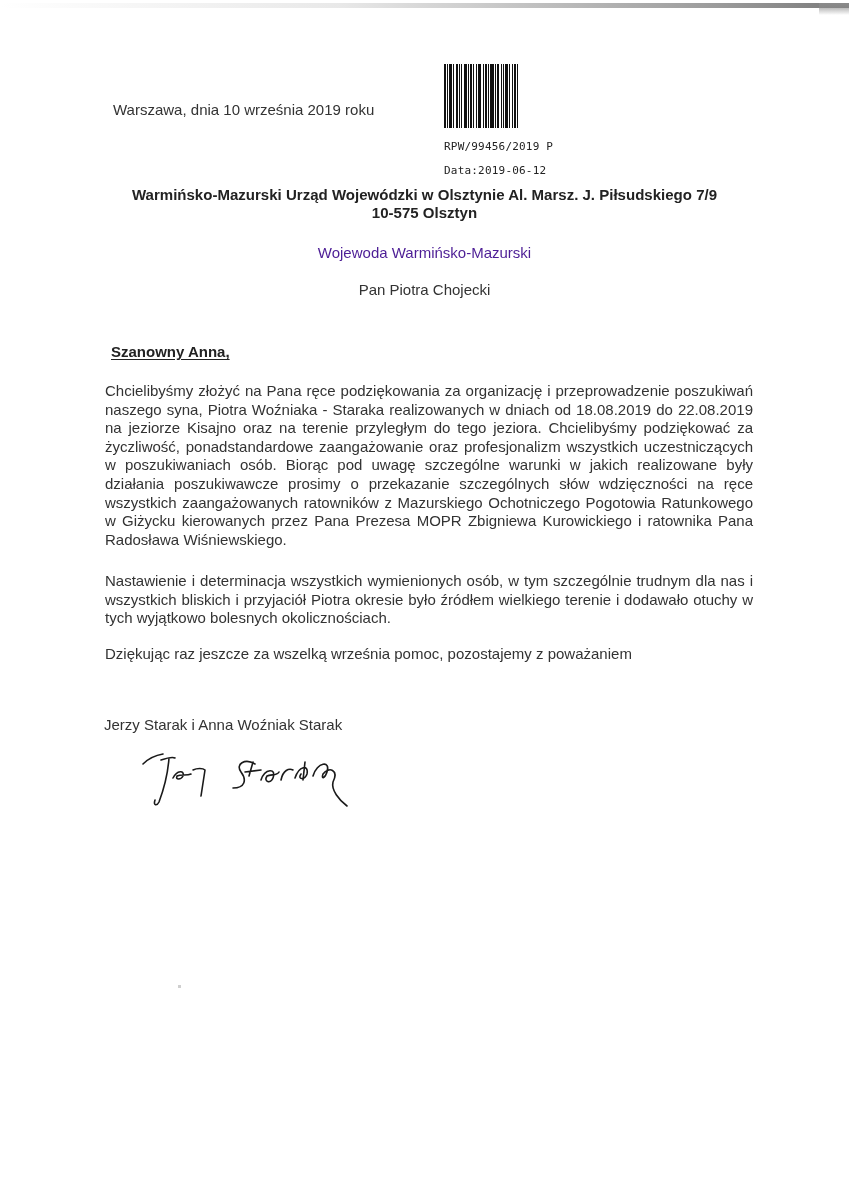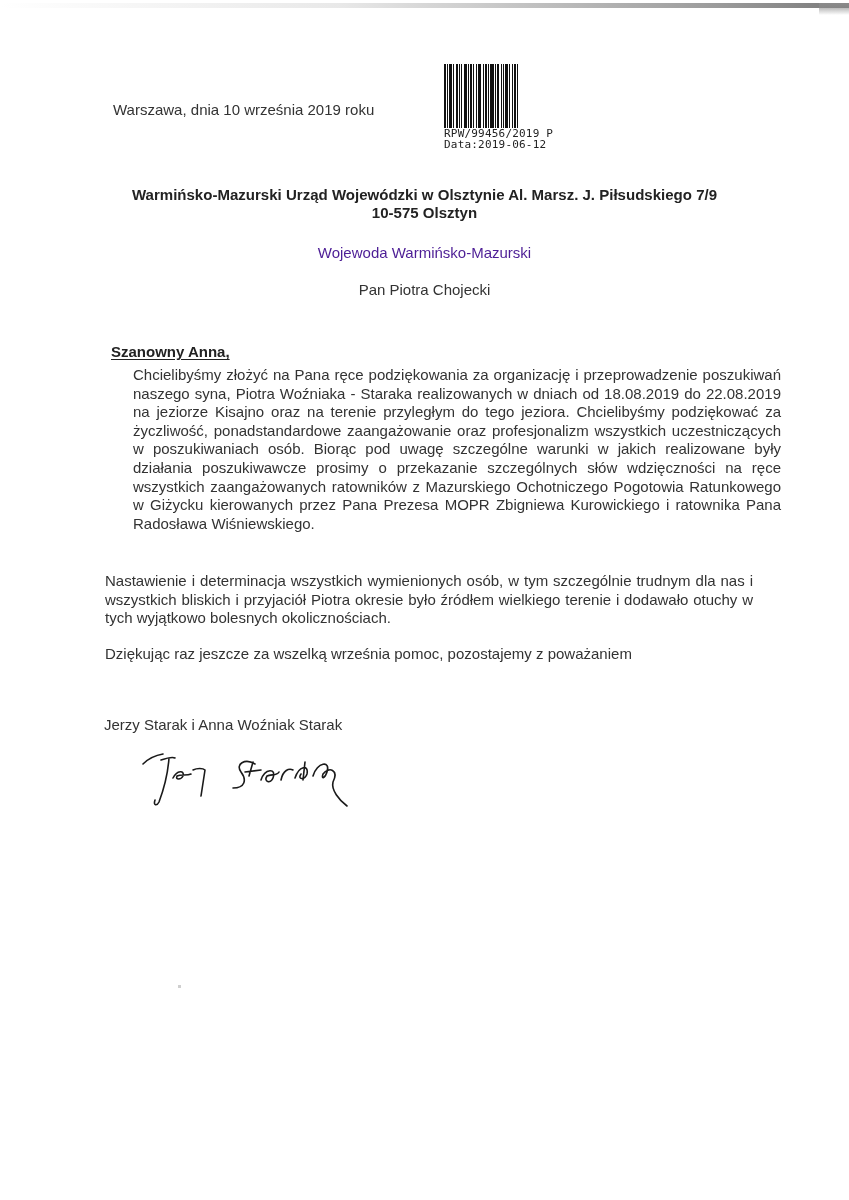--- a/index.html
+++ b/index.html
@@ -56,21 +56,21 @@
       height: 100%;
     }
     .barcode span.gap {
       background: transparent;
     }
     .stamp-text {
       font-family: "DejaVu Sans Mono", monospace;
       font-size: 11px;
       line-height: 11px;
       color: #222;
-      margin-top: 0;
+      margin-top: 13px;
       white-space: pre;
       letter-spacing: 0.2px;
     }
     .recipient {
       position: absolute;
       left: 0;
       width: 849px;
       text-align: center;
     }
     .recipient-office {
@@ -103,21 +103,21 @@
     }
     .body-block {
       position: absolute;
       left: 105px;
       width: 648px;
       font-size: 15px;
       line-height: 18.6px;
       color: #333;
       text-align: justify;
     }
-    .para1 { top: 366px; margin-left: 28px; }
+    .para1 { top: 382px; }
     .para2 { top: 572px; }
     .para3 { top: 645px; text-align: left; }
     .signers {
       position: absolute;
       left: 104px;
       top: 716px;
       font-size: 15px;
       color: #333;
     }
     .signature {

